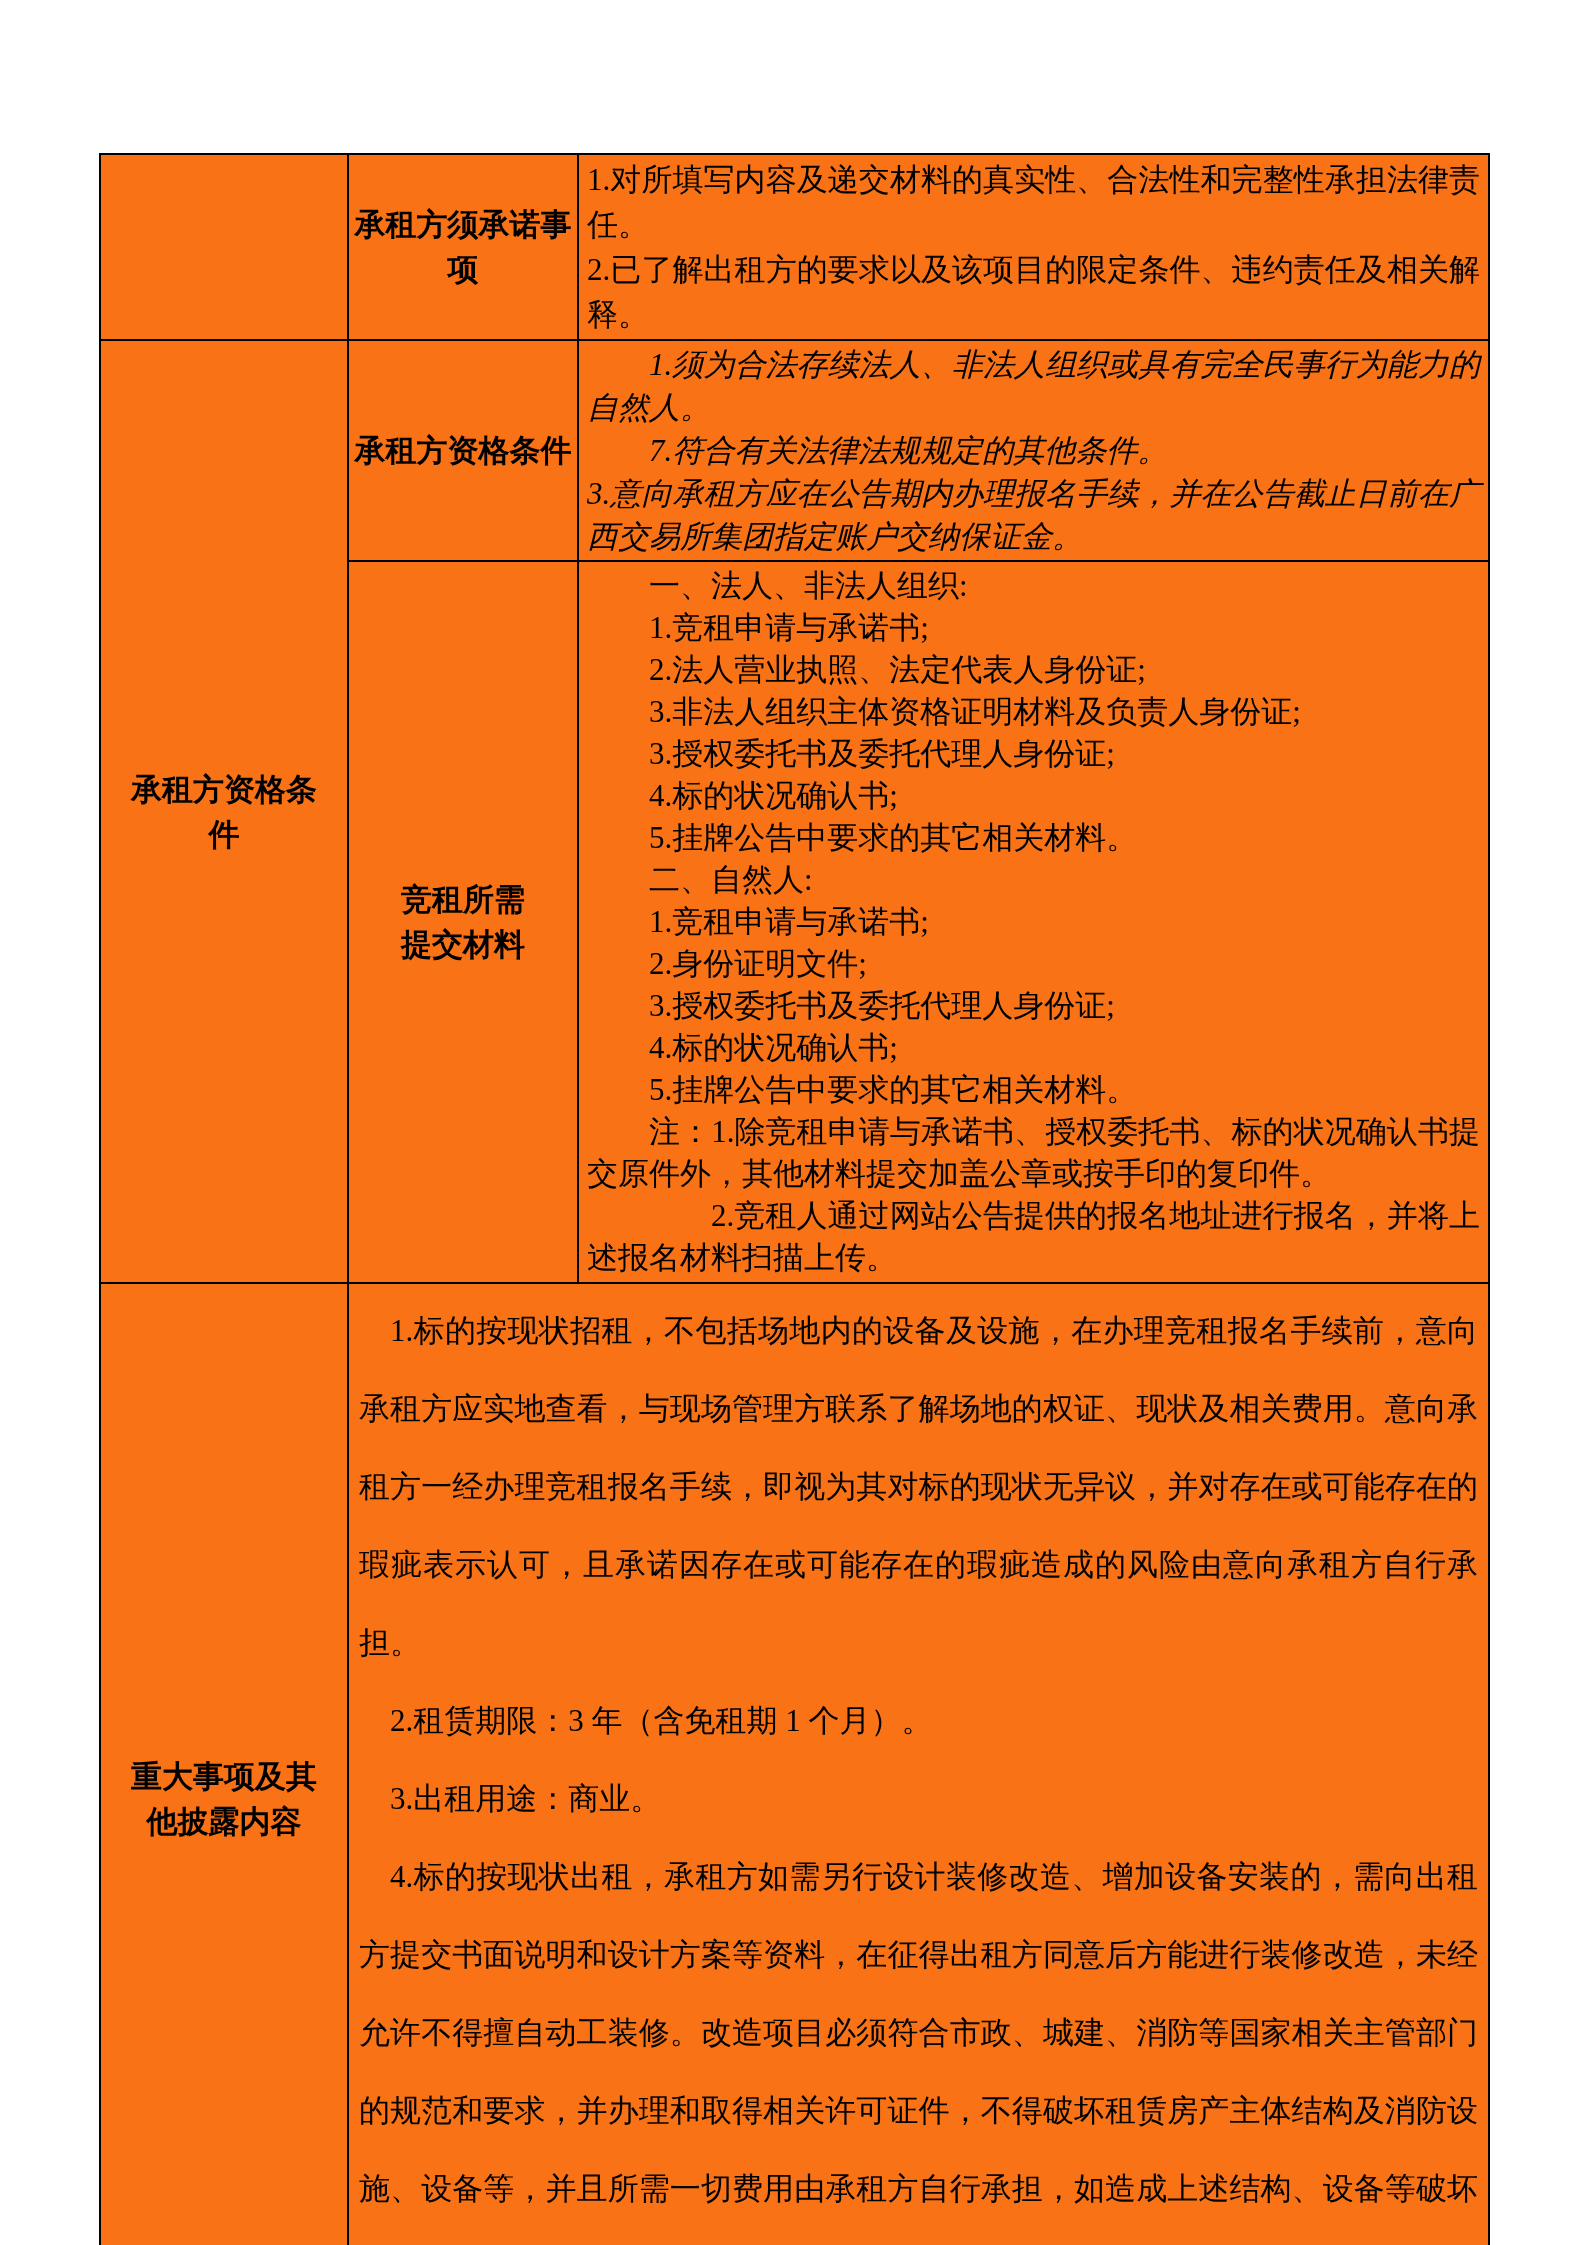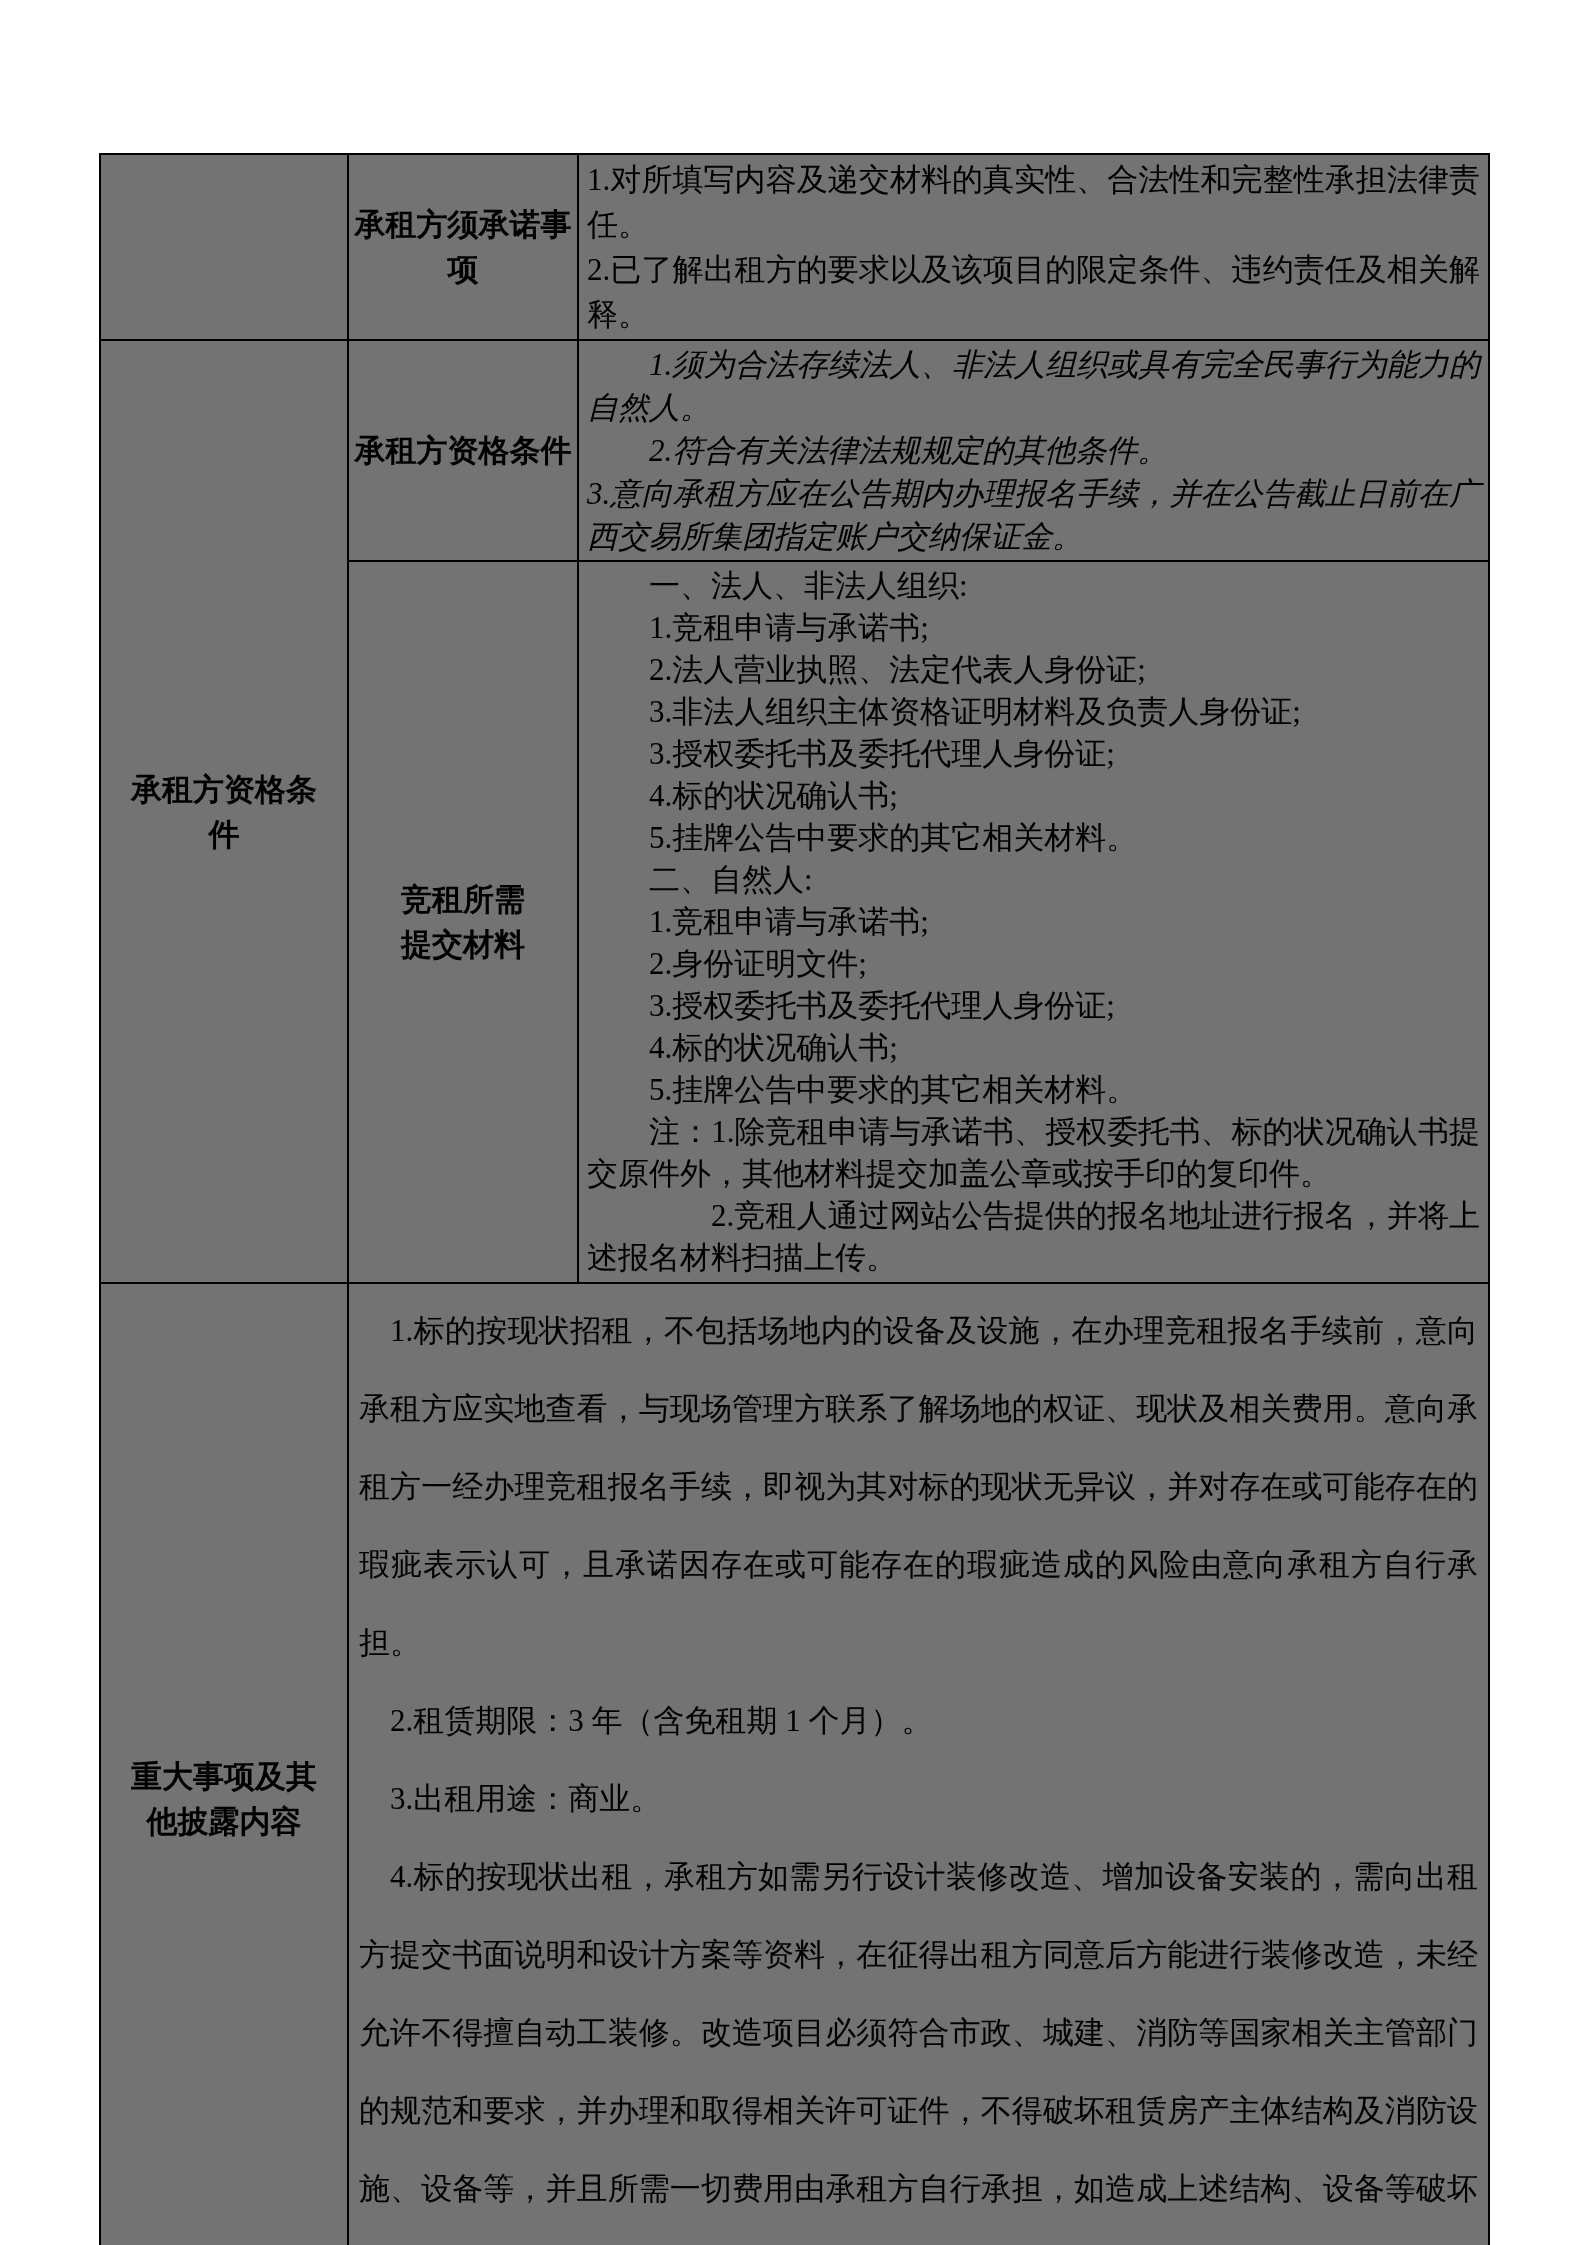--- a/index.html
+++ b/index.html
@@ -20,21 +20,21 @@
     position: absolute;
     left: 99px;
     top: 153px;
     width: 1389px;
     border-collapse: collapse;
     table-layout: fixed;
   }
   .doc-table td {
     border: 2px solid #000000;
     vertical-align: middle;
-    background: #737373;
+    background: #f97316;
   }
   .label-cell {
     text-align: center;
     font-weight: bold;
     font-size: 31px;
     line-height: 45px;
     white-space: pre-line;
     padding: 14px 2px;
   }
   .content-cell {
@@ -75,21 +75,21 @@
             <div class="para indent-0">1.对所填写内容及递交材料的真实性、合法性和完整性承担法律责任。</div>
             <div class="para indent-0">2.已了解出租方的要求以及该项目的限定条件、违约责任及相关解释。</div>
           </td>
       </tr>
       <tr class="row-qualification" style="height:217px">
         <td class="label-cell" rowspan="2">承租方资格条
 件</td>
         <td class="label-cell">承租方资格条件</td>
         <td class="content-cell">
             <div class="para indent-2">1.须为合法存续法人、非法人组织或具有完全民事行为能力的自然人。</div>
-            <div class="para indent-2">2.符合有关法律法规规定的其他条件。</div>
+            <div class="para indent-2">7.符合有关法律法规规定的其他条件。</div>
             <div class="para indent-0">3.意向承租方应在公告期内办理报名手续，并在公告截止日前在广西交易所集团指定账户交纳保证金。</div>
           </td>
       </tr>
       <tr class="row-materials" style="height:722px">
         <td class="label-cell">竞租所需
 提交材料</td>
         <td class="content-cell">
             <div class="para indent-2">一、法人、非法人组织:</div>
             <div class="para indent-2">1.竞租申请与承诺书;</div>
             <div class="para indent-2">2.法人营业执照、法定代表人身份证;</div>

